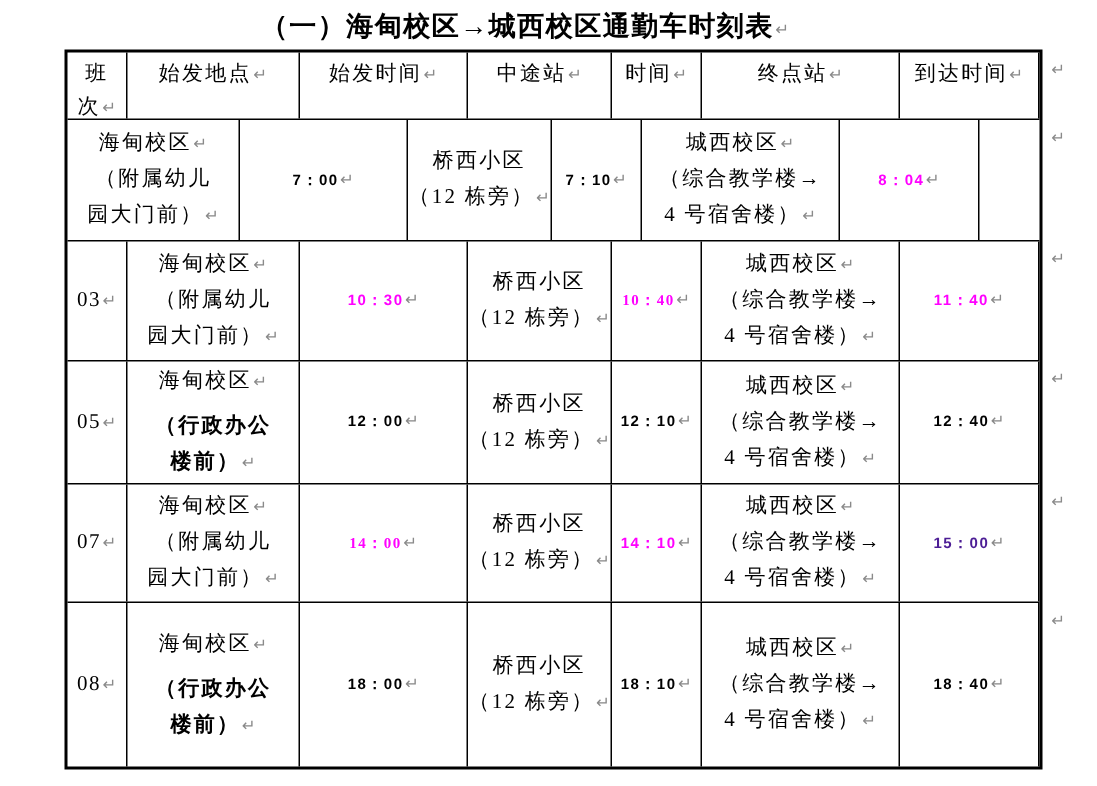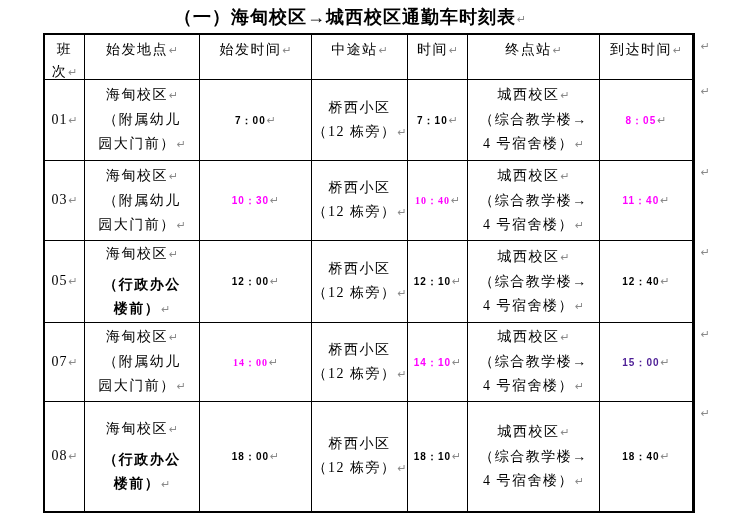--- a/index.html
+++ b/index.html
@@ -61,23 +61,20 @@
       <div class="cell c5">
         <div class="line"><span>终点站</span><span class="mk">↵</span></div>
       </div>
       <div class="cell c6">
         <div class="line"><span>到达时间</span><span class="mk">↵</span></div>
       </div>
       <span class="endmk">↵</span>
     </div>
 
     <div class="row h1">
-      <div class="cell c0">
-        <div class="line num"><span>01</span><span class="mk">↵</span></div>
-      </div>
       <div class="cell c1">
         <div class="line"><span>海甸校区</span><span class="mk">↵</span></div>
         <div class="line">（附属幼儿</div>
         <div class="line"><span>园大门前）</span><span class="mk">↵</span></div>
       </div>
       <div class="cell c2">
         <div class="line"><span class="time" style="color: rgb(0, 0, 0);">7：00</span><span class="mk">↵</span></div>
       </div>
       <div class="cell c3">
         <div class="line">桥西小区</div>
@@ -85,21 +82,21 @@
       </div>
       <div class="cell c4">
         <div class="line"><span class="time" style="color: rgb(0, 0, 0);">7：10</span><span class="mk">↵</span></div>
       </div>
       <div class="cell c5">
         <div class="line"><span>城西校区</span><span class="mk">↵</span></div>
         <div class="line">（综合教学楼→</div>
         <div class="line"><span>4 号宿舍楼）</span><span class="mk">↵</span></div>
       </div>
       <div class="cell c6">
-        <div class="line"><span class="time" style="color: rgb(255, 0, 255);">8：05</span><span class="mk">↵</span></div>
+        <div class="line"><span class="time" style="color: rgb(255, 0, 255);">8：04</span><span class="mk">↵</span></div>
       </div>
       <span class="endmk">↵</span>
     </div>
 
     <div class="row h2">
       <div class="cell c0">
         <div class="line num"><span>03</span><span class="mk">↵</span></div>
       </div>
       <div class="cell c1">
         <div class="line"><span>海甸校区</span><span class="mk">↵</span></div>

